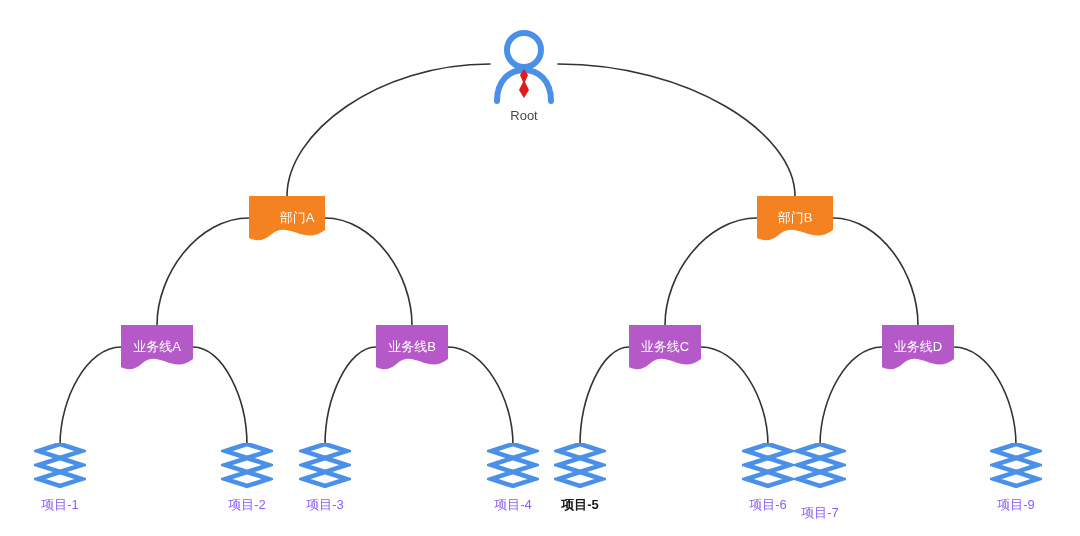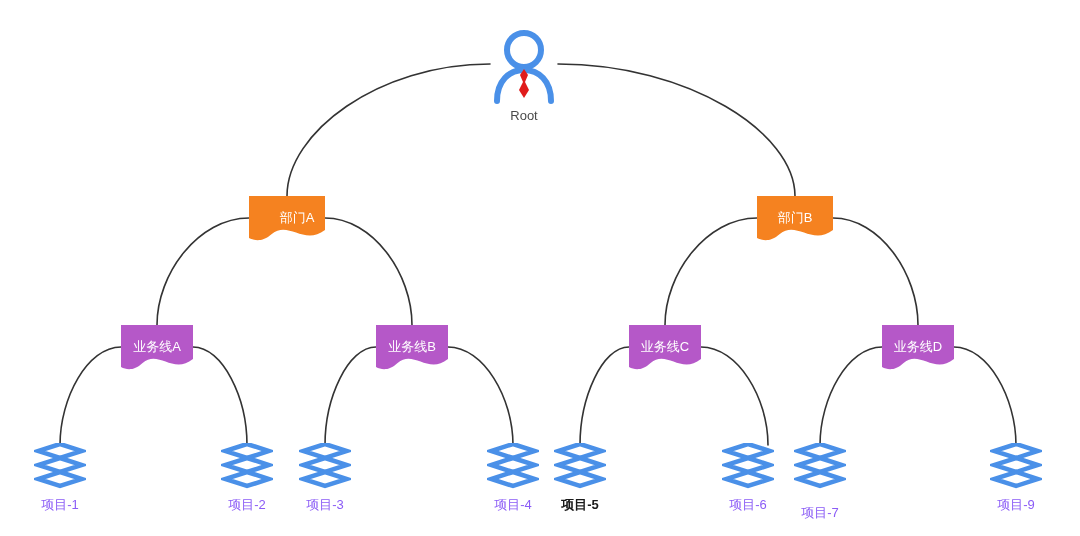--- a/index.html
+++ b/index.html
@@ -159,21 +159,21 @@
         <div class="leaf-label">项目-4</div>
       </div>
       <div class="leaf-node" style="left: 580px; top: 443px;">
         <svg class="leaf-icon" viewBox="0 0 52 48">
           <path d="M26,1 L48,8 L26,15 L4,8 Z" fill="none" stroke="#4a90e8" stroke-width="4.5" stroke-linejoin="miter"></path>
           <path d="M26,15 L48,22 L26,29 L4,22 Z" fill="none" stroke="#4a90e8" stroke-width="4.5" stroke-linejoin="miter"></path>
           <path d="M26,29 L48,36 L26,43 L4,36 Z" fill="none" stroke="#4a90e8" stroke-width="4.5" stroke-linejoin="miter"></path>
         </svg>
         <div class="leaf-label selected">项目-5</div>
       </div>
-      <div class="leaf-node" style="left: 748px; top: 443px;">
+      <div class="leaf-node" style="left: 768px; top: 443px;">
         <svg class="leaf-icon" viewBox="0 0 52 48">
           <path d="M26,1 L48,8 L26,15 L4,8 Z" fill="none" stroke="#4a90e8" stroke-width="4.5" stroke-linejoin="miter"></path>
           <path d="M26,15 L48,22 L26,29 L4,22 Z" fill="none" stroke="#4a90e8" stroke-width="4.5" stroke-linejoin="miter"></path>
           <path d="M26,29 L48,36 L26,43 L4,36 Z" fill="none" stroke="#4a90e8" stroke-width="4.5" stroke-linejoin="miter"></path>
         </svg>
         <div class="leaf-label">项目-6</div>
       </div>
       <div class="leaf-node" style="left: 820px; top: 443px; gap: 8px;">
         <svg class="leaf-icon" viewBox="0 0 52 48">
           <path d="M26,1 L48,8 L26,15 L4,8 Z" fill="none" stroke="#4a90e8" stroke-width="4.5" stroke-linejoin="miter"></path>

